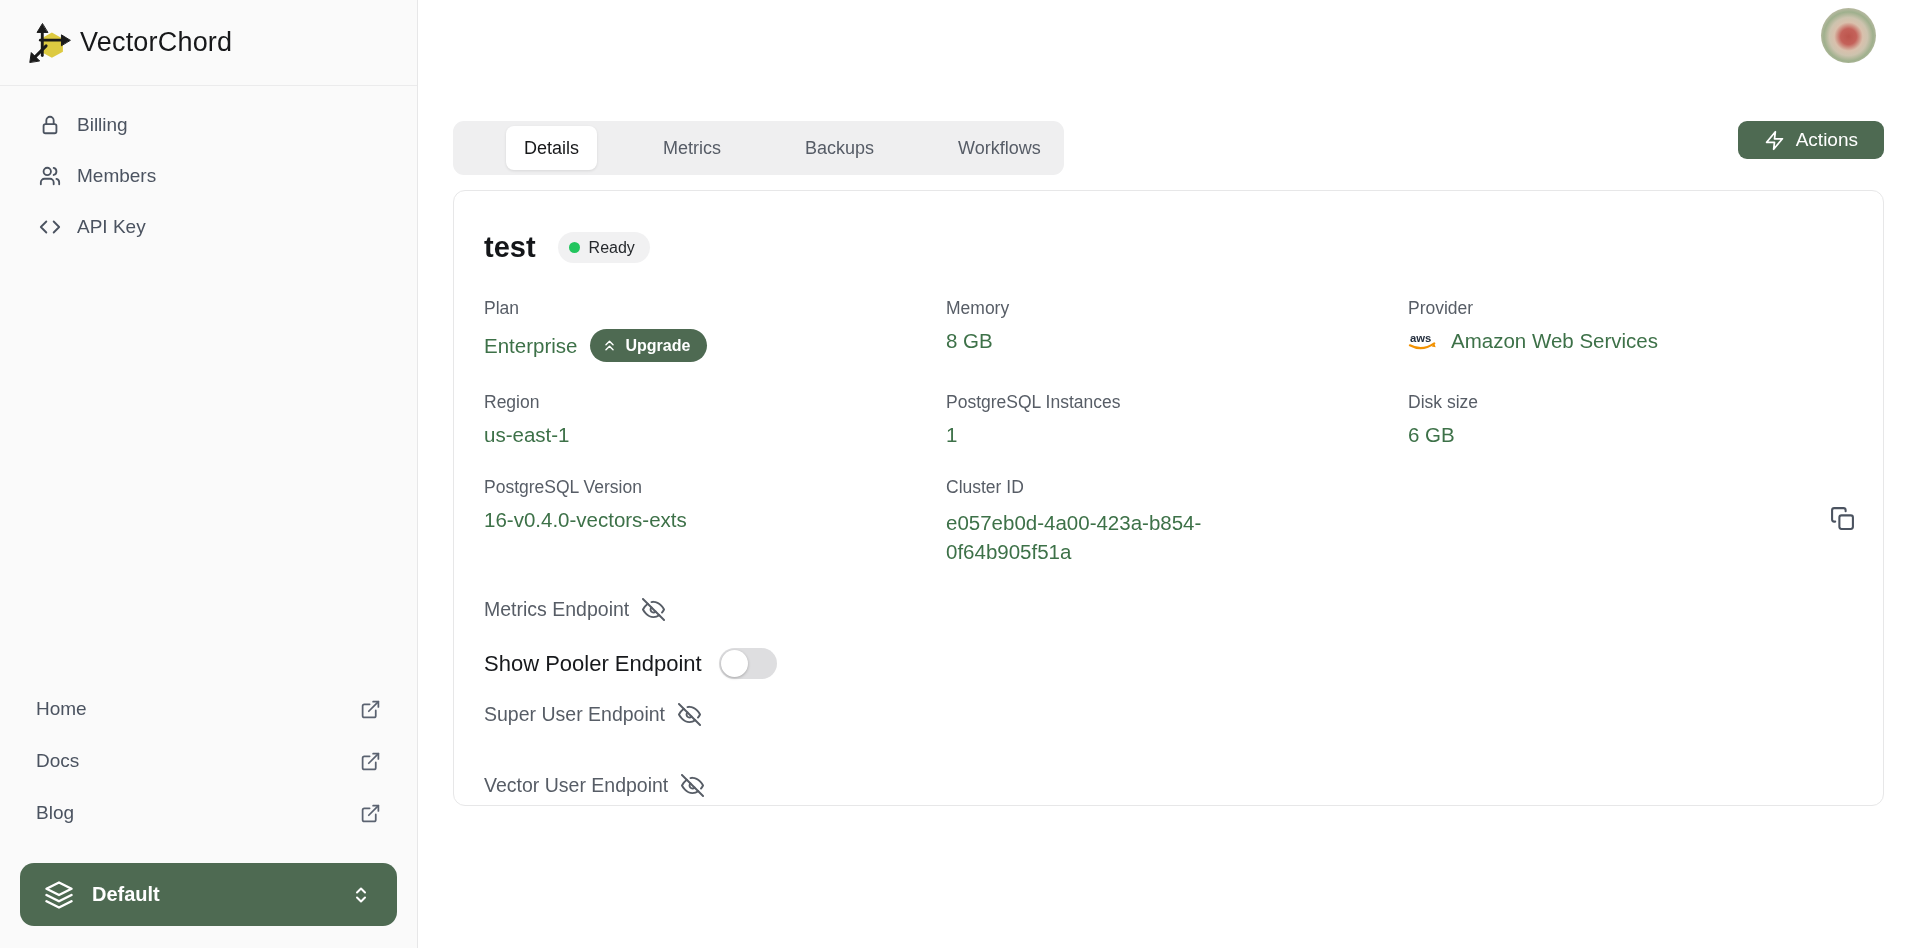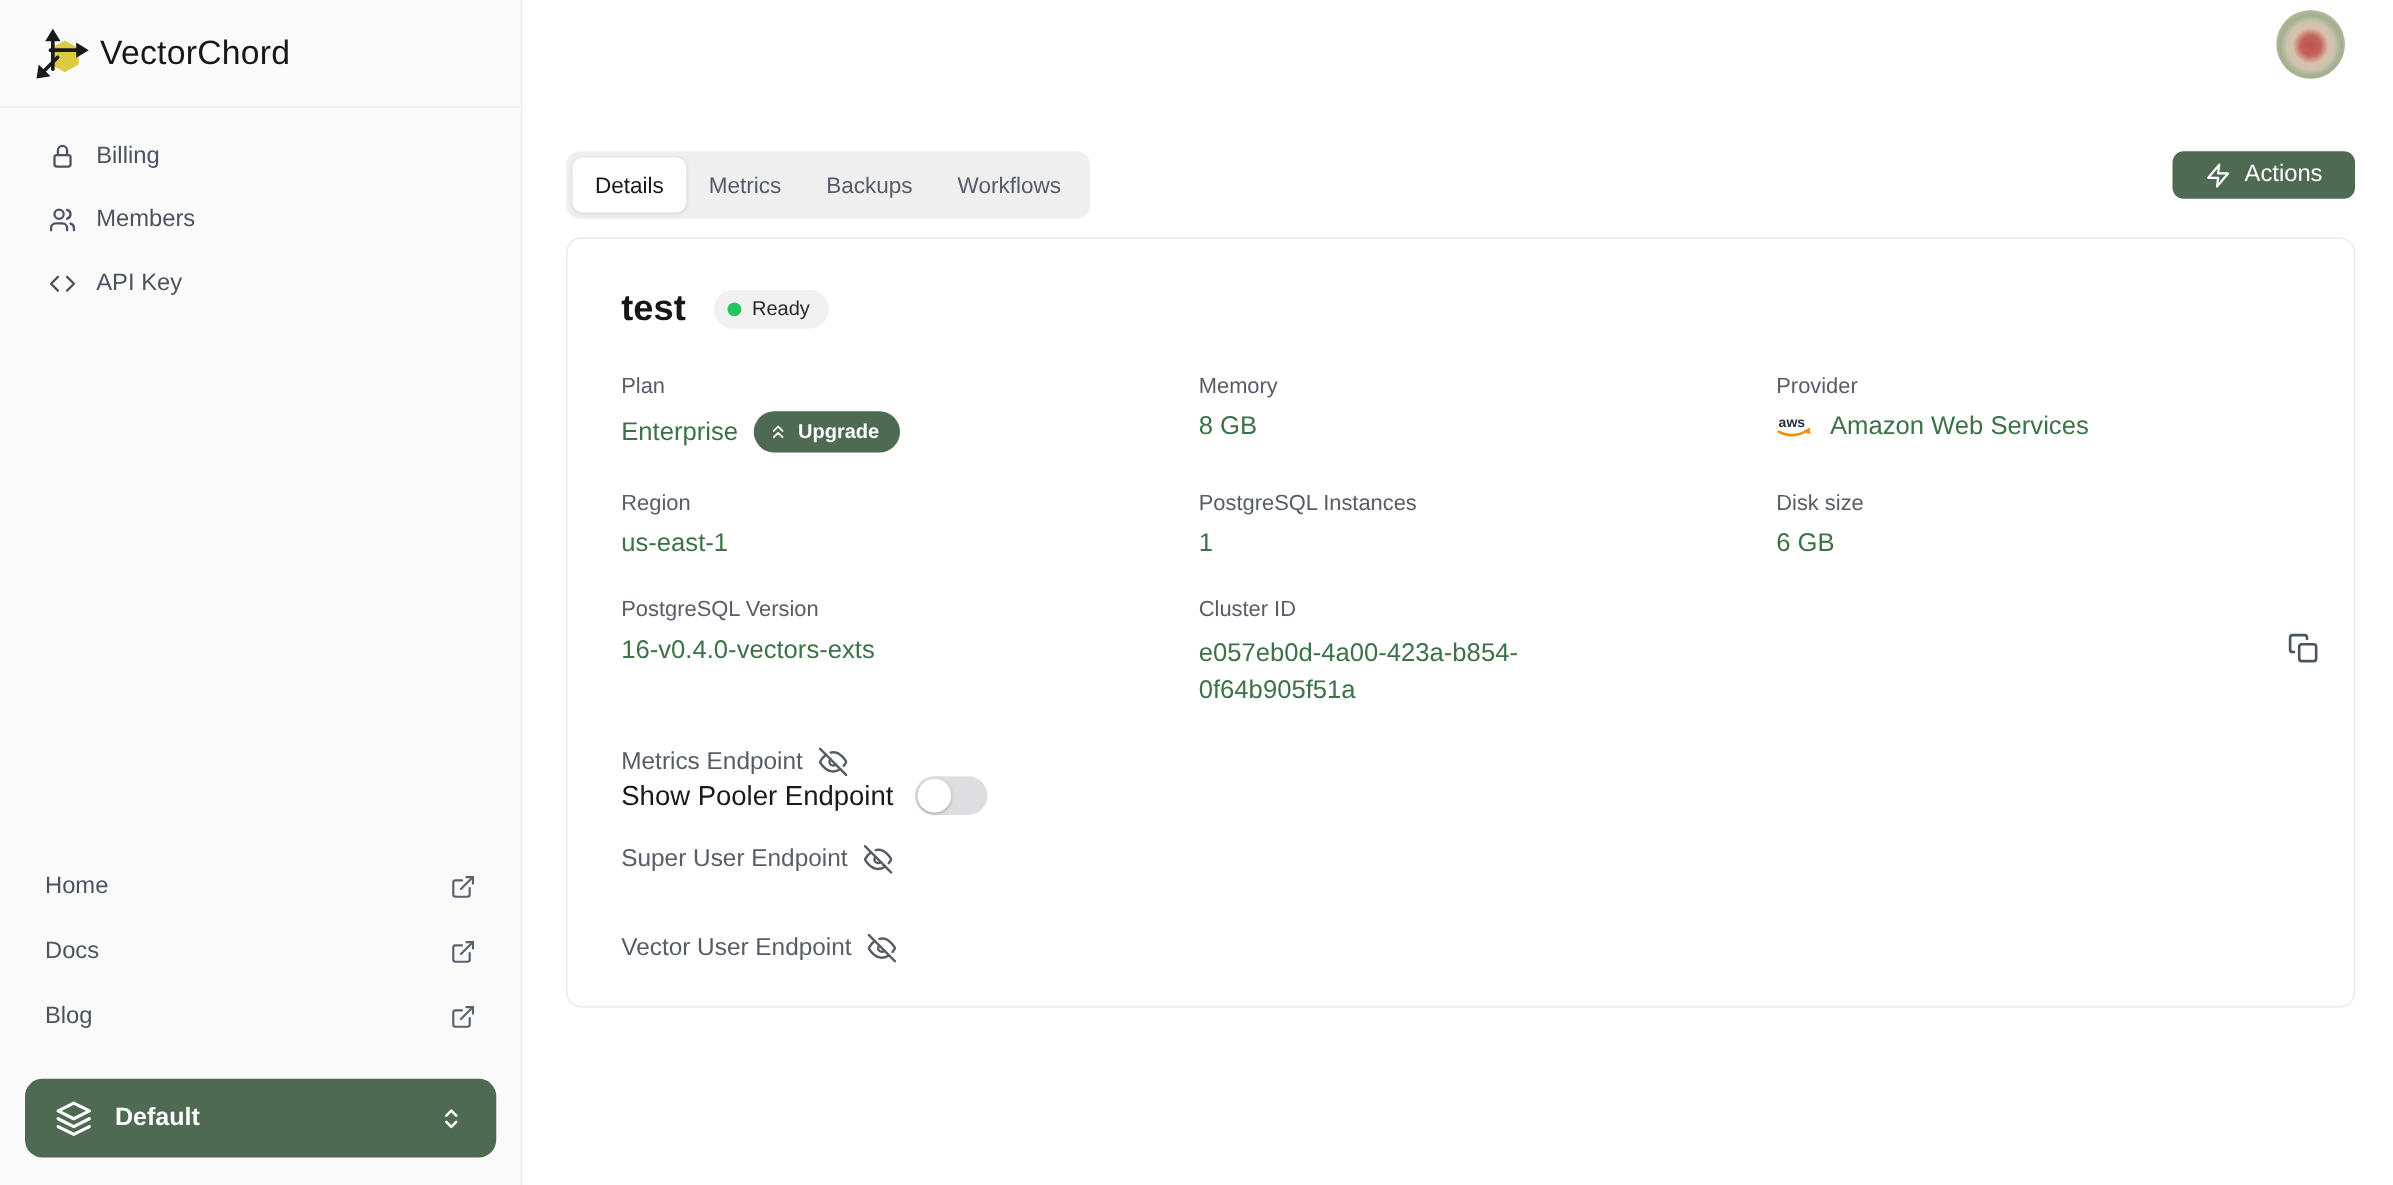--- a/index.html
+++ b/index.html
@@ -28,27 +28,27 @@
   .org-btn .updown { width:24px; height:24px; stroke:#fff; margin-left:auto; }
 
   
   .main { flex:1; position:relative; background:#fff; }
   .avatar { position:absolute; top:8px; right:38px; width:55px; height:55px; border-radius:50%; cursor:pointer; border:none;
     background:
       radial-gradient(circle at 50% 52%, #bc544c 0%, #c4625a 20%, #d9c0ac 36%, #cdc3ae 48%, #9fb08d 62%, #c7bfae 78%, #b8b4a2 100%); }
 
   .toolbar-row { display:flex; justify-content:space-between; align-items:flex-start; margin:121px 30px 0 35px; }
   .tabs { display:inline-flex; align-items:center; background:#efeff0; border-radius:11px; padding:5px; }
-  .tab { height:44px; display:flex; align-items:center; padding:0 18px; font-size:18px; color:#565c66; border-radius:8px; cursor:pointer; }
+  .tab { height:44px; display:flex; align-items:center; padding:0 18px; font-size:18px; color:#565c66; border-radius:8px; cursor:pointer;margin-left:48px; }
   .tab.active { background:#fff; color:#17181a; box-shadow:0 1px 3px rgba(0,0,0,.10); }
 
   .actions-btn { height:38px; padding:0 26px; background:#4e6a52; color:#fff; border:none; border-radius:9px; font-size:19px; font-family:inherit; display:flex; align-items:center; gap:11px; cursor:pointer; }
   .actions-btn svg { width:21px; height:21px; stroke:#fff; }
 
-  .card { margin:15px 30px 0 35px; height:616px; background:#fff; border:1px solid #e7e7e8; border-radius:12px; padding:40px 43px; position:relative; }
+  .card { margin:15px 30px 0 35px; height:616px; background:#fff; border:1px solid #e7e7e8; border-radius:12px; padding:40px 30px; position:relative; }
 
   .title-row { display:flex; align-items:center; gap:22px; }
   .cluster-name { font-size:29px; font-weight:700; color:#141619; }
   .status-badge { display:flex; align-items:center; gap:9px; background:#f1f1f2; border-radius:999px; height:31px; padding:0 15px 0 11px; font-size:16px; color:#26292d; }
   .status-dot { width:11px; height:11px; border-radius:50%; background:#22c55e; }
 
   .fields-grid { margin-top:34px; display:grid; grid-template-columns:462px 462px auto; row-gap:30px; }
   .field-label { font-size:17.5px; color:#575d66; margin-bottom:10px; }
   .field-value { font-size:20.5px; color:#3d7148; }
   .value-row { display:flex; align-items:center; gap:13px; }
@@ -59,21 +59,21 @@
 
   .copy-btn { position:absolute; right:24px; top:312px; width:34px; height:34px; background:transparent; border:none; cursor:pointer; padding:0; }
   .copy-btn svg { width:25px; height:25px; stroke:#4b5360; }
 
   .endpoint-row { display:flex; align-items:center; gap:13px; color:#575d66; font-size:19.5px; }
   .endpoint-row svg { width:23px; height:23px; stroke:#575d66; cursor:pointer; }
   .ep-metrics { margin-top:32px; }
   .ep-super { margin-top:24px; }
   .ep-vector { margin-top:48px; }
 
-  .pooler-row { display:flex; align-items:center; gap:17px; }
+  .pooler-row { margin-top:27px; display:flex; align-items:center; gap:17px; }
   .pooler-label { font-size:22px; color:#17191c; }
   .toggle { width:58px; height:31px; background:#dedee0; border-radius:999px; position:relative; border:none; cursor:pointer; }
   .toggle-knob { position:absolute; top:2px; left:2px; width:27px; height:27px; background:#fff; border-radius:50%; box-shadow:0 1px 3px rgba(0,0,0,.25); }
 
   svg.icon { fill:none; stroke-width:2; stroke-linecap:round; stroke-linejoin:round; }
 </style>
 </head>
 <body>
 
 <div class="page">

